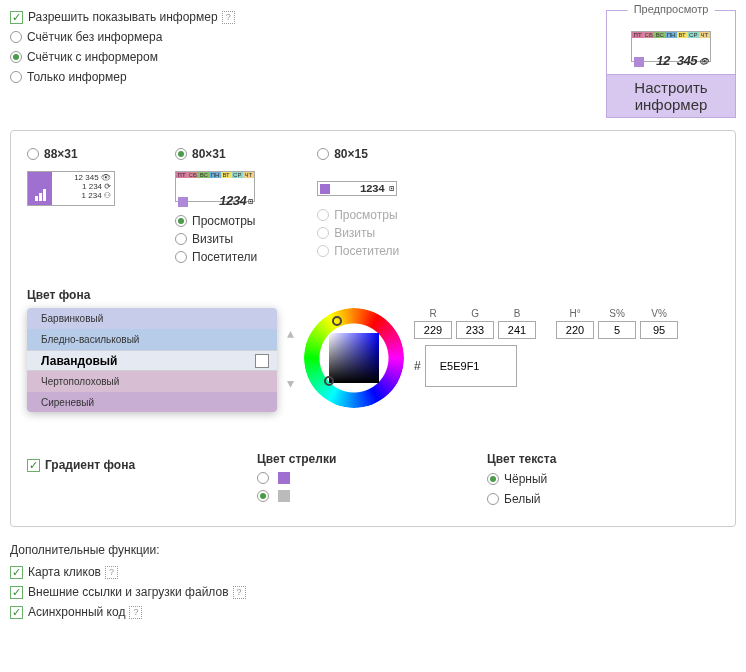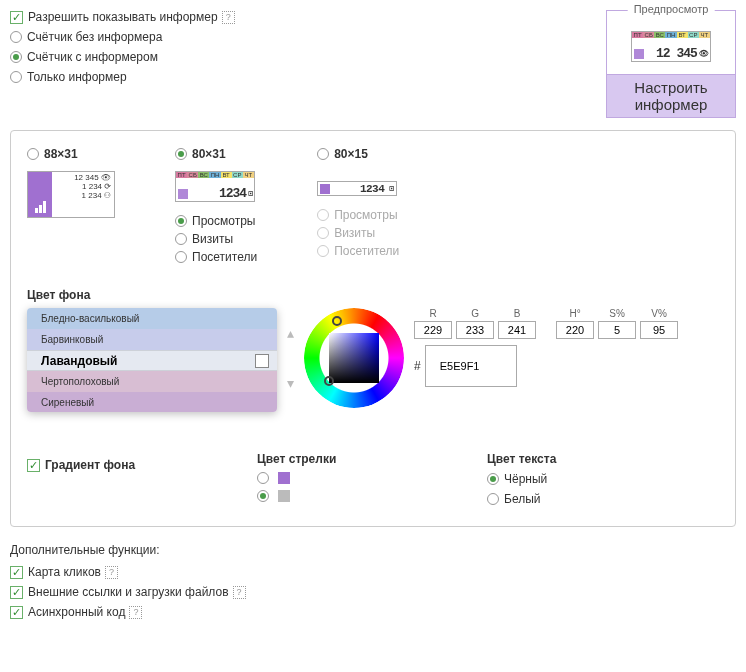--- a/index.html
+++ b/index.html
@@ -34,35 +34,35 @@
   font-size: 11px;
   color: #666;
 }
 .preview-img-wrap { padding: 20px 0 12px; display:flex; justify-content:center; }
 .informer-mini {
   width: 80px; height: 31px; display: flex; flex-direction: column;
   border: 1px solid #aaa; background: #fff;
 }
 .informer-days { display: flex; height: 12px; }
 .informer-days span { flex: 1; font-size: 6px; display: flex; align-items: center; justify-content: center; color: #333; }
-.informer-body { flex: 1; display: flex; align-items: center; padding: 8px 2px; font-family: "Courier New", monospace; font-weight: bold; font-size: 13px; letter-spacing: -1px; }
+.informer-body { flex: 1; display: flex; align-items: center; padding: 16px 2px; font-family: "Courier New", monospace; font-weight: bold; font-size: 13px; letter-spacing: -1px; font-style: italic; }
 .informer-body .icon { width: 10px; height: 10px; background: #b088d8; margin-right: auto; }
 .preview-btn { background: #d8c8f0; border-top: 1px solid #c0a8e0; padding: 4px; font-size: 15px; color: #333; cursor: pointer; }
 .main-panel {
   border: 1px solid #ccc;
   border-radius: 4px;
   margin-top: 12px;
   padding: 16px;
 }
 .size-row { display: flex; gap: 60px; margin-bottom: 20px; }
 .size-col { }
 .size-header { display: flex; align-items: center; font-weight: bold; margin-bottom: 10px; }
 .size-preview { margin-bottom: 10px; }
 .informer-88 {
-  width: 88px; height: 47px; border: 1px solid #aaa; display: flex;
+  width: 88px; height: 35px; border: 1px solid #aaa; display: flex;
 }
 .informer-88 .bars { width: 24px; background: #a070d0; display: flex; align-items: flex-end; justify-content: center; padding: 4px; gap: 1px; }
 .informer-88 .bars span { width: 3px; background: #fff; }
 .informer-88 .vals { flex: 1; font-size: 8px; text-align: right; padding: 1px 3px; line-height: 9px; font-family: Arial; }
 .informer-80x15 {
   width: 80px; height: 15px; border: 1px solid #aaa; display: flex; align-items: center;
   background: #fff; font-family: "Courier New", monospace; font-weight: bold; font-size: 11px;
 }
 .informer-80x15 .tri { width: 10px; height: 10px; background: #a070d0; margin: 0 2px; }
 .informer-80x15 .num { flex: 1; text-align: right; padding-right: 3px; letter-spacing: -0.5px;}
@@ -246,25 +246,25 @@
             <span>Посетители</span>
           </div>
       </div>
     </div>
   </div>
 
   <div class="color-section">
     <div class="section-label">Цвет фона</div>
     <div class="color-row">
       <div class="swatch-stack" id="swatches">
+          <div class="swatch" style="background: rgb(199, 204, 235);">
+            <span>Барвинковый</span>
+          </div>
           <div class="swatch" style="background: rgb(182, 204, 232);">
             <span>Бледно-васильковый</span>
-          </div>
-          <div class="swatch" style="background: rgb(199, 204, 235);">
-            <span>Барвинковый</span>
           </div>
           <div class="swatch sel" style="background: rgb(229, 233, 241);">
             <span>Лавандовый</span>
             <span class="sq"></span>
           </div>
           <div class="swatch" style="background: rgb(216, 190, 211);">
             <span>Чертополоховый</span>
           </div>
           <div class="swatch" style="background: rgb(201, 174, 212);">
             <span>Сиреневый</span>

